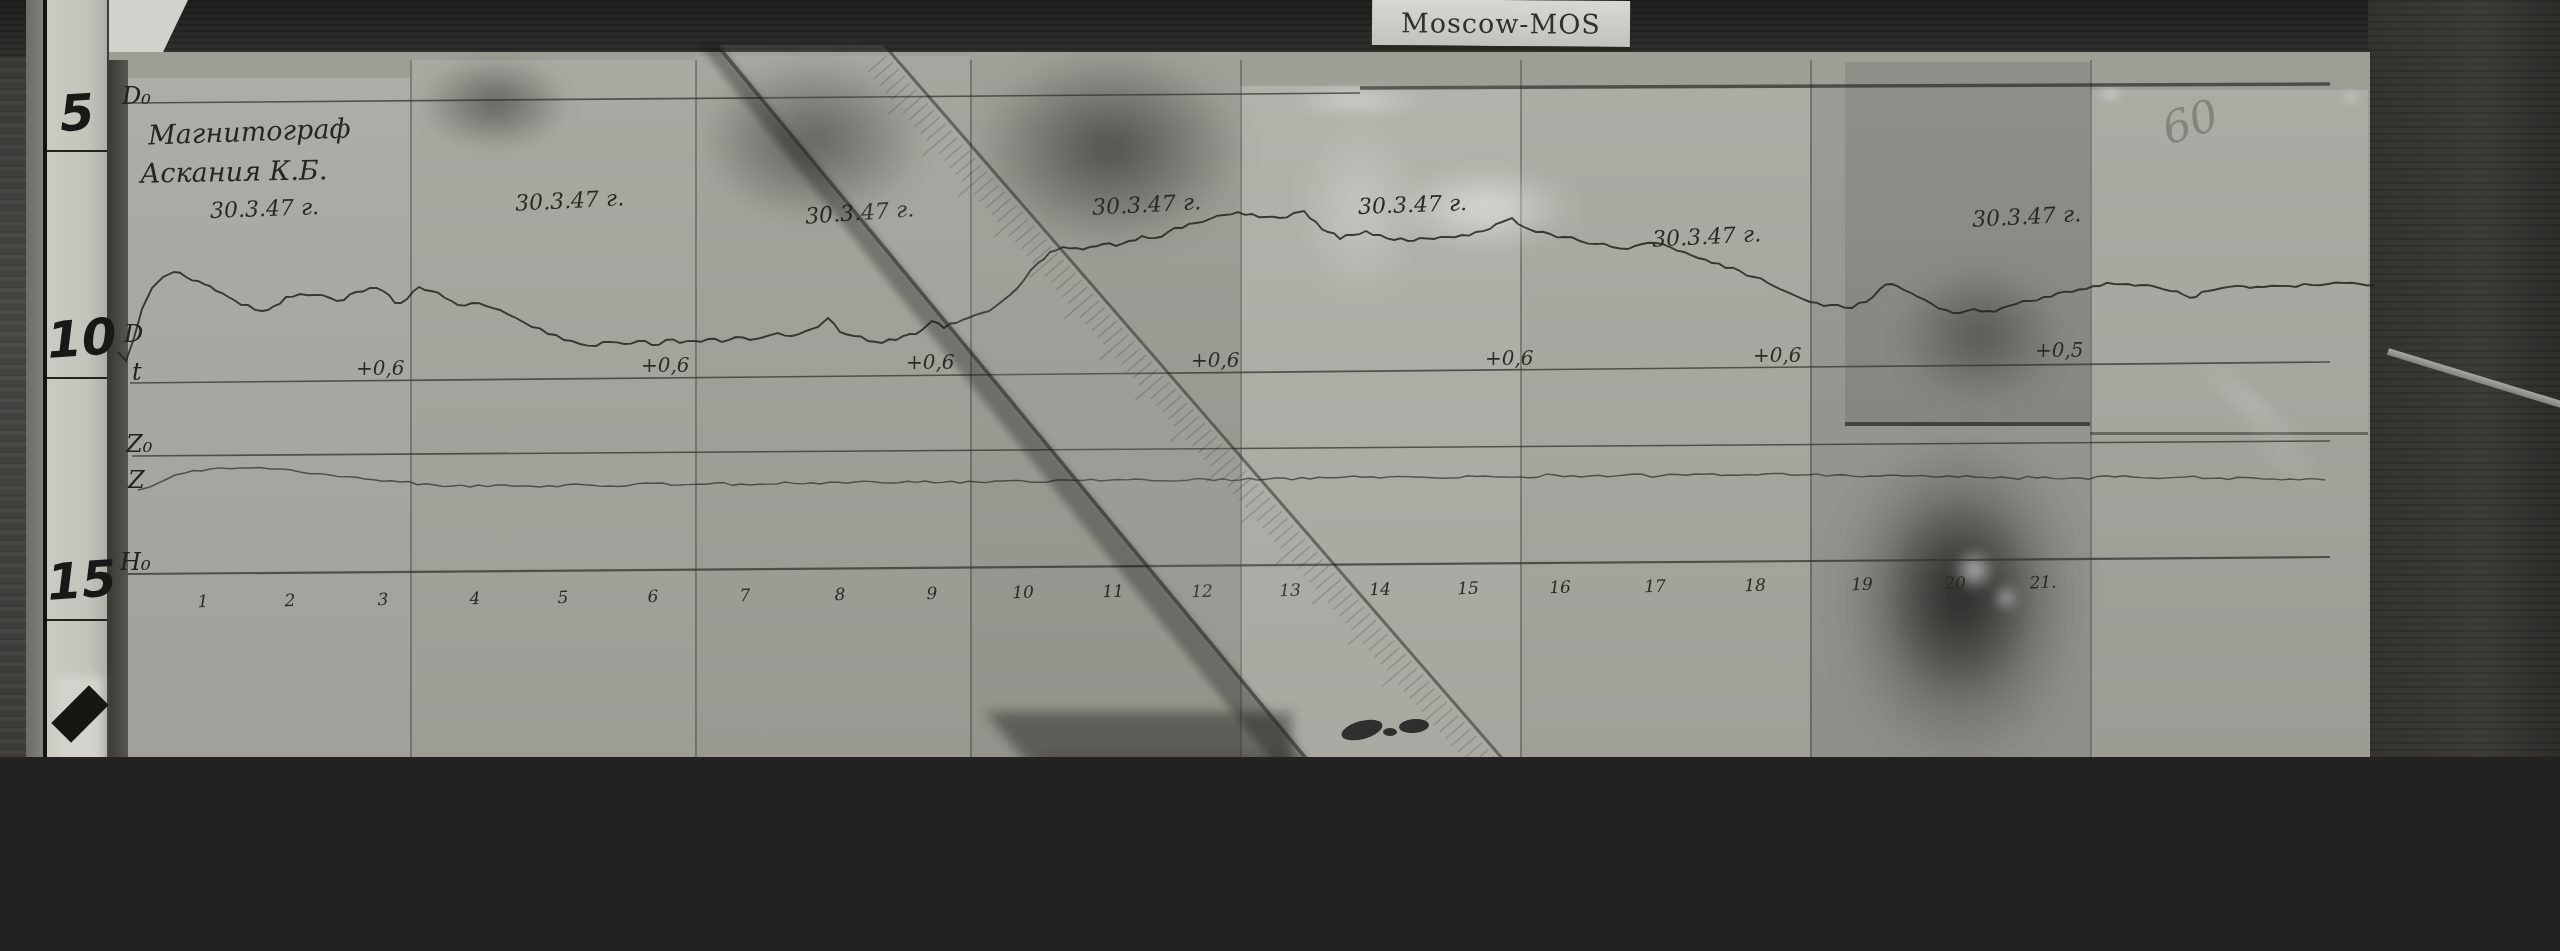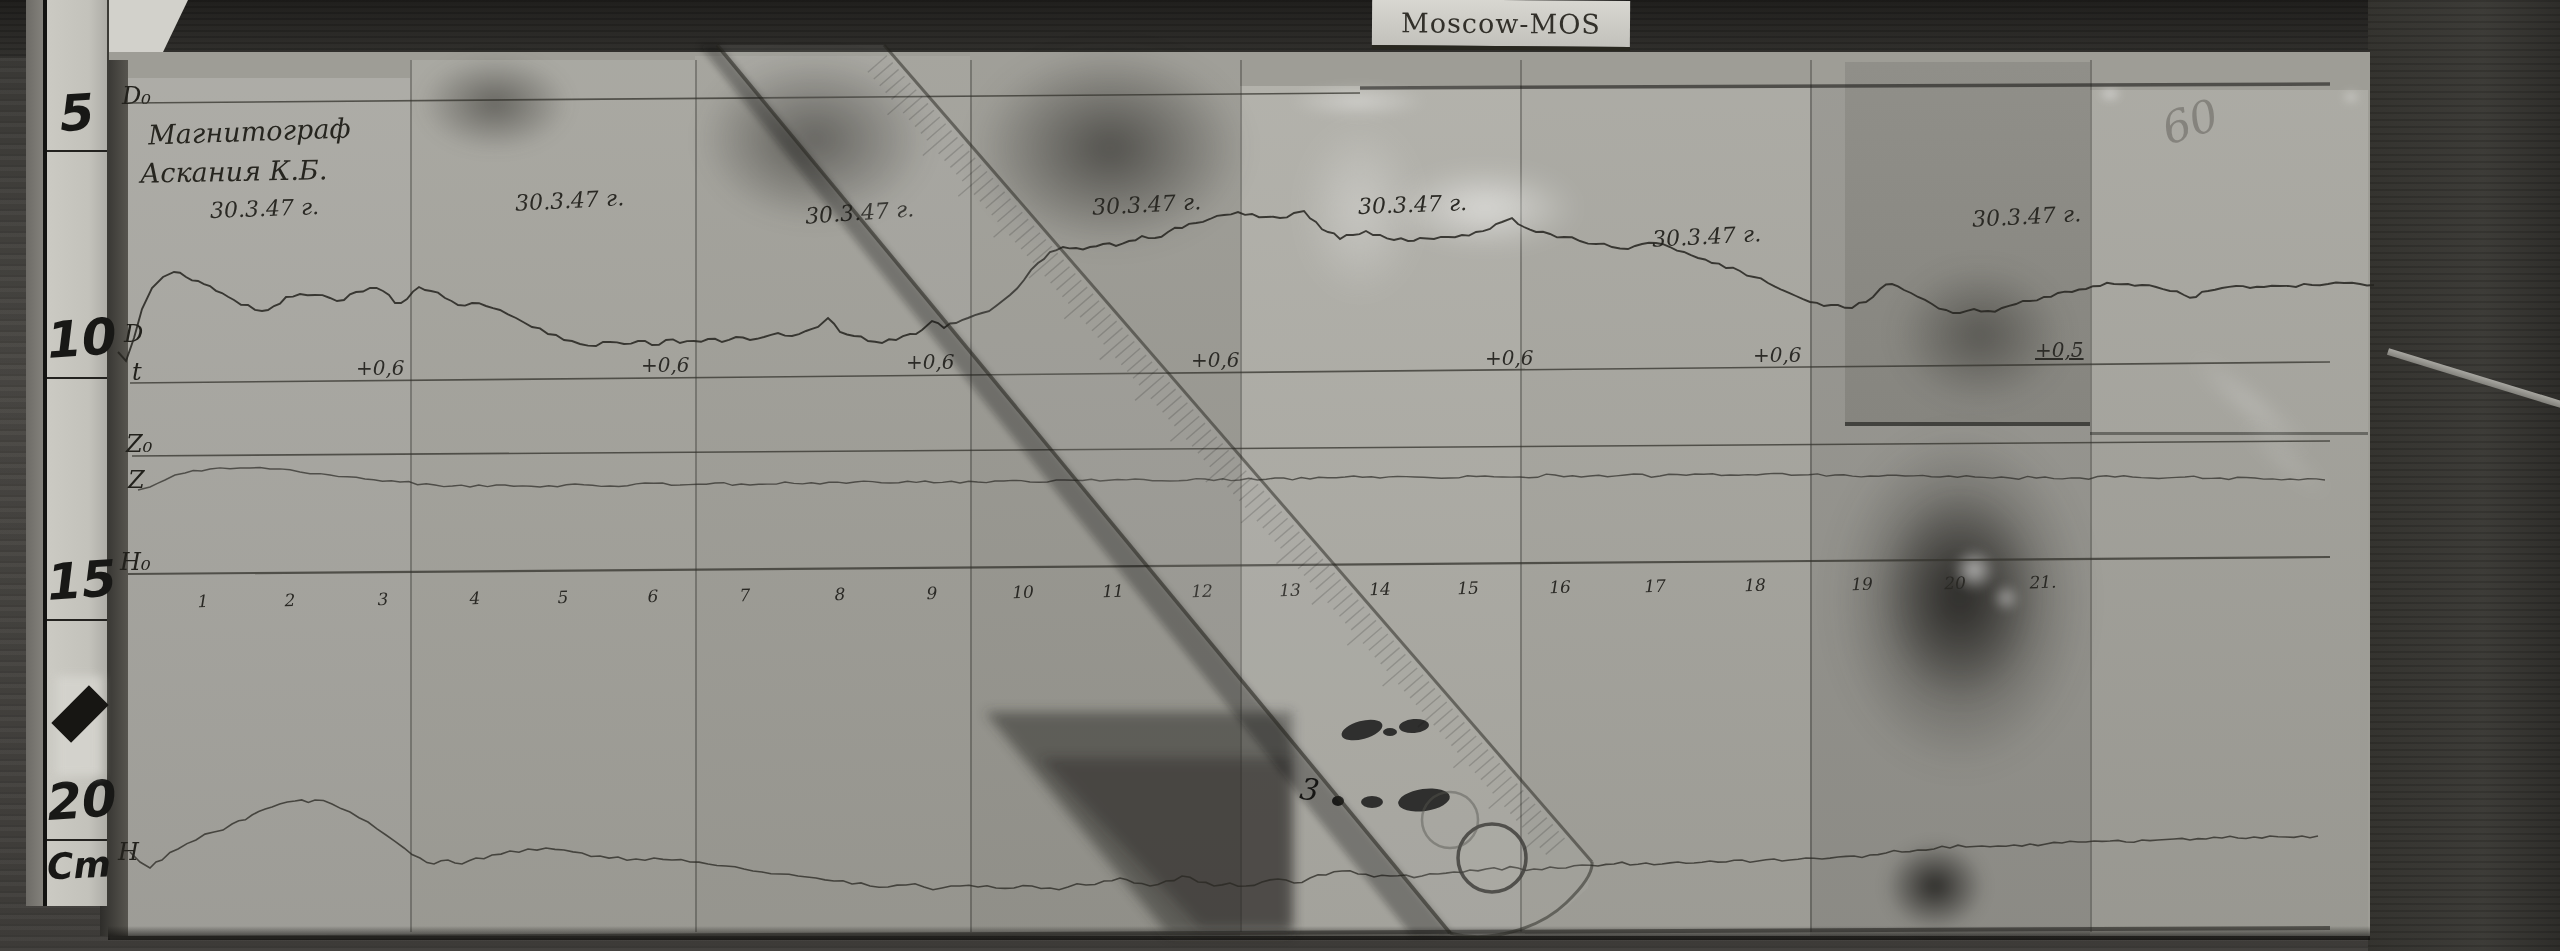--- a/index.html
+++ b/index.html
@@ -1,16 +1,16 @@
 <!DOCTYPE html>
 <html><head>
 <meta charset="utf-8">
 <style>
   html,body{margin:0;padding:0;background:#222;}
-  #stage{position:relative;width:2560px;height:951px;overflow:hidden;
+  #stage{position:relative;width:2560px;height:757px;overflow:hidden;
          font-family:"DejaVu Sans",sans-serif;background:#eab308;}
   .abs{position:absolute;}
   
   #wood{inset:0;background:
     repeating-linear-gradient(180deg, rgba(0,0,0,.10) 0 2px, rgba(255,255,255,.02) 2px 6px, rgba(0,0,0,.05) 6px 11px),
     linear-gradient(180deg,#3a3936,#4a4844 40%,#403e3b);}
   #wood-top{left:0;top:0;width:2560px;height:58px;background:
     repeating-linear-gradient(180deg, rgba(0,0,0,.16) 0 2px, transparent 2px 6px),
     linear-gradient(180deg,#201f1d,#32312e);}
   #wood-right{left:2368px;top:0;width:192px;height:951px;background:
@@ -178,21 +178,21 @@
       <span class="abs hw date-note" style="left: 1652px; top: 224px; transform: rotate(-3deg);">30.3.47 г.</span>
       <span class="abs hw date-note" style="left: 1972px; top: 204px; transform: rotate(-3deg);">30.3.47 г.</span>
     </div>
   <div id="notes-layer">
       <span class="abs hw scale-note" style="left: 356px; top: 356px;">+0,6</span>
       <span class="abs hw scale-note" style="left: 641px; top: 353px;">+0,6</span>
       <span class="abs hw scale-note" style="left: 906px; top: 350px;">+0,6</span>
       <span class="abs hw scale-note" style="left: 1191px; top: 348px;">+0,6</span>
       <span class="abs hw scale-note" style="left: 1485px; top: 346px;">+0,6</span>
       <span class="abs hw scale-note" style="left: 1753px; top: 343px;">+0,6</span>
-      <span class="abs hw scale-note" style="left: 2035px; top: 338px; text-decoration: underline;">+0,5</span>
+      <span class="abs hw scale-note" style="left: 2035px; top: 338px;">+0,5</span>
     </div>
   <div id="hours-layer">
       <span class="abs hour-num" style="left: 203px; top: 591px;">1</span>
       <span class="abs hour-num" style="left: 290px; top: 590px;">2</span>
       <span class="abs hour-num" style="left: 383px; top: 589px;">3</span>
       <span class="abs hour-num" style="left: 475px; top: 588px;">4</span>
       <span class="abs hour-num" style="left: 563px; top: 587px;">5</span>
       <span class="abs hour-num" style="left: 653px; top: 586px;">6</span>
       <span class="abs hour-num" style="left: 745px; top: 585px;">7</span>
       <span class="abs hour-num" style="left: 840px; top: 584px;">8</span>

